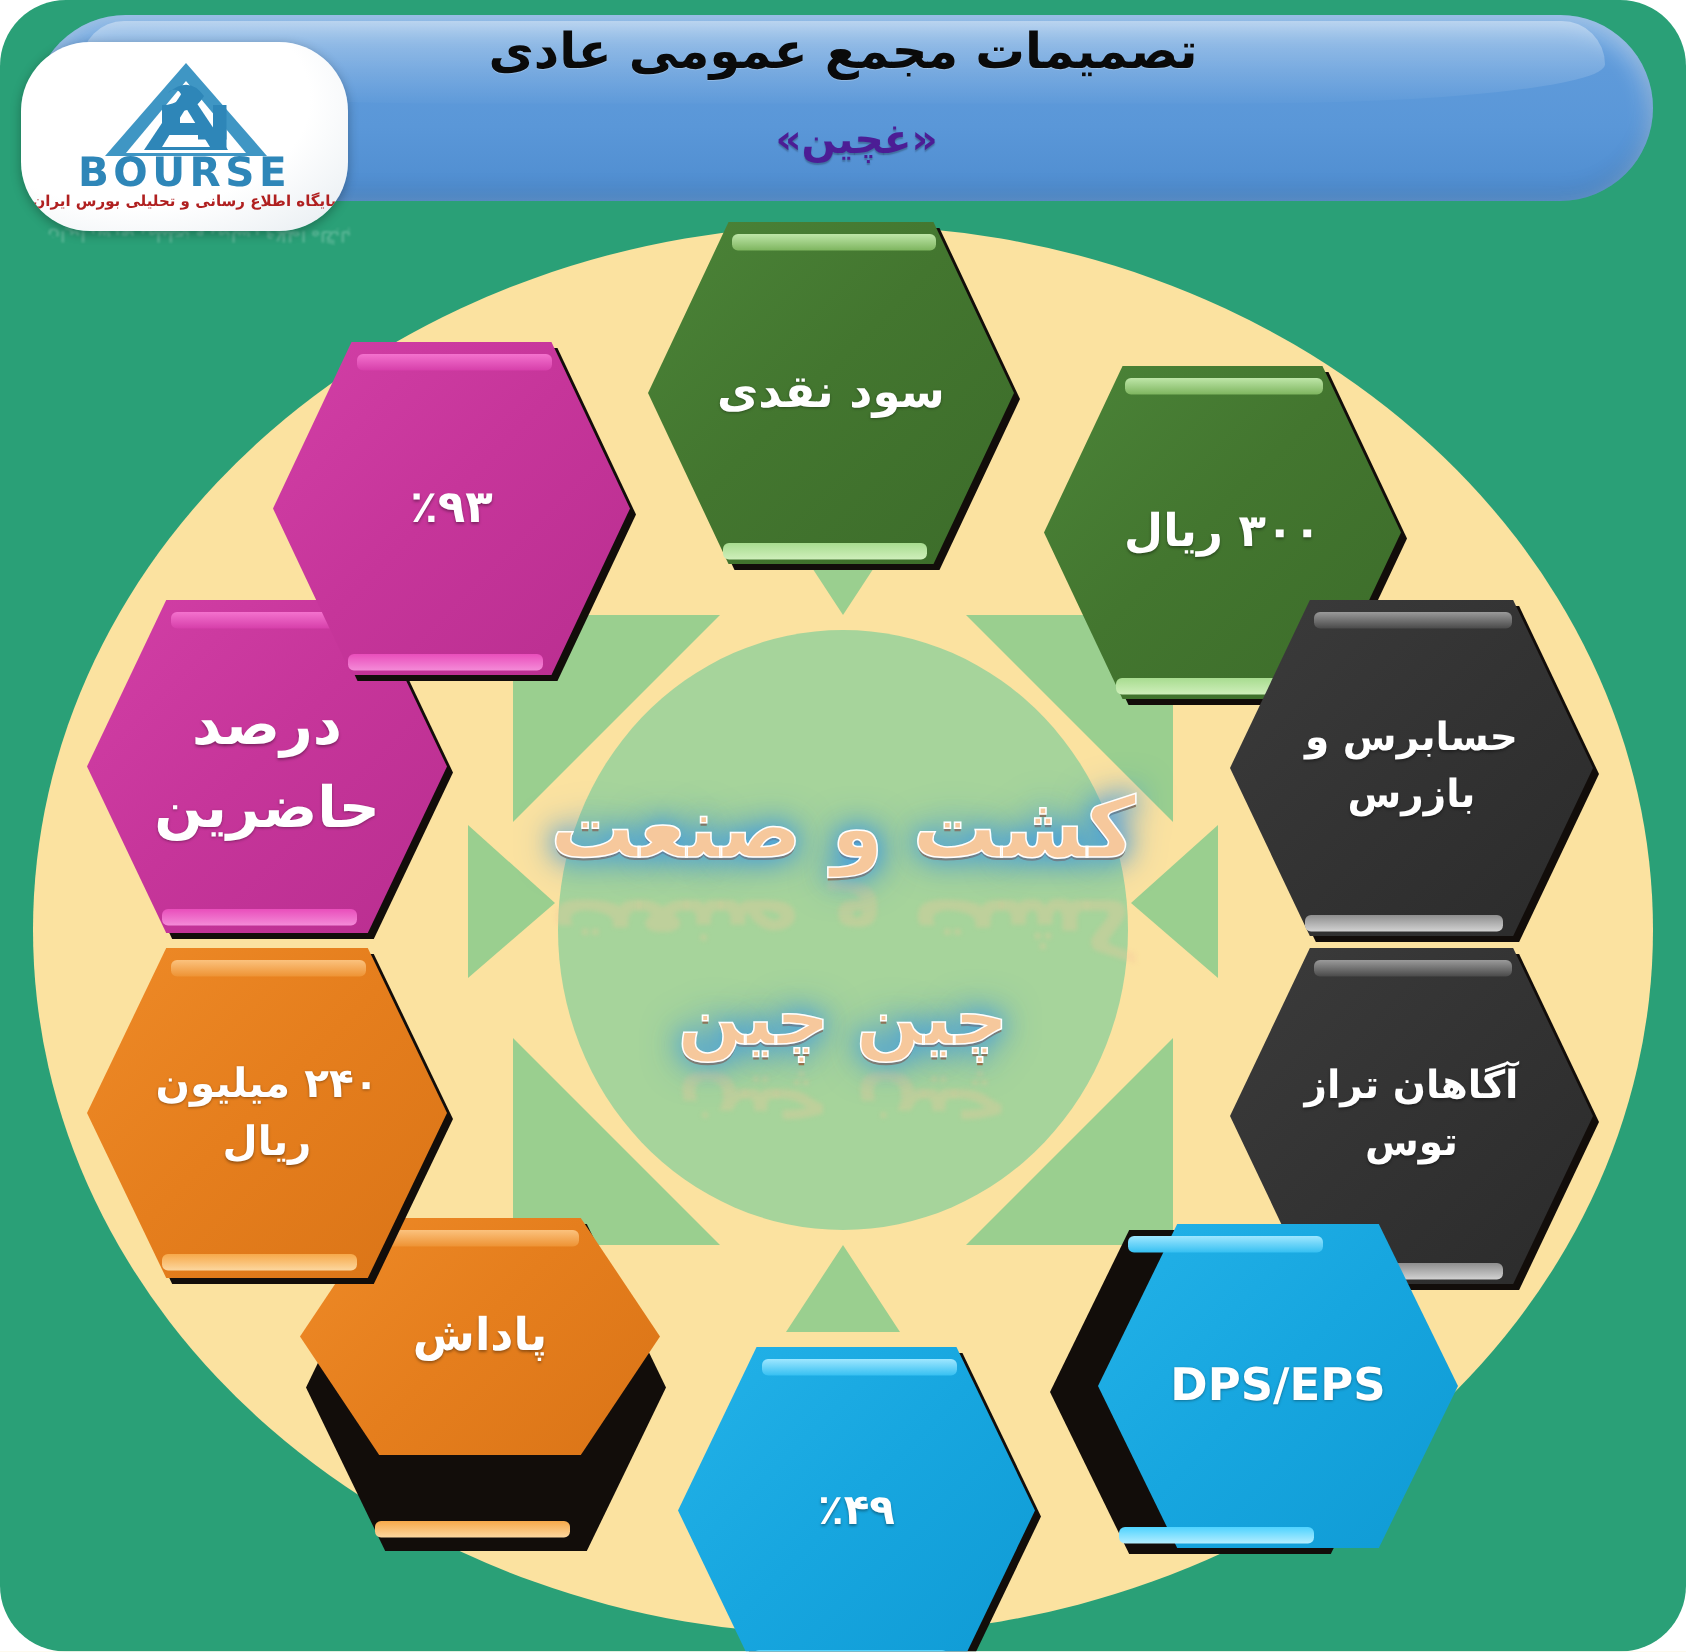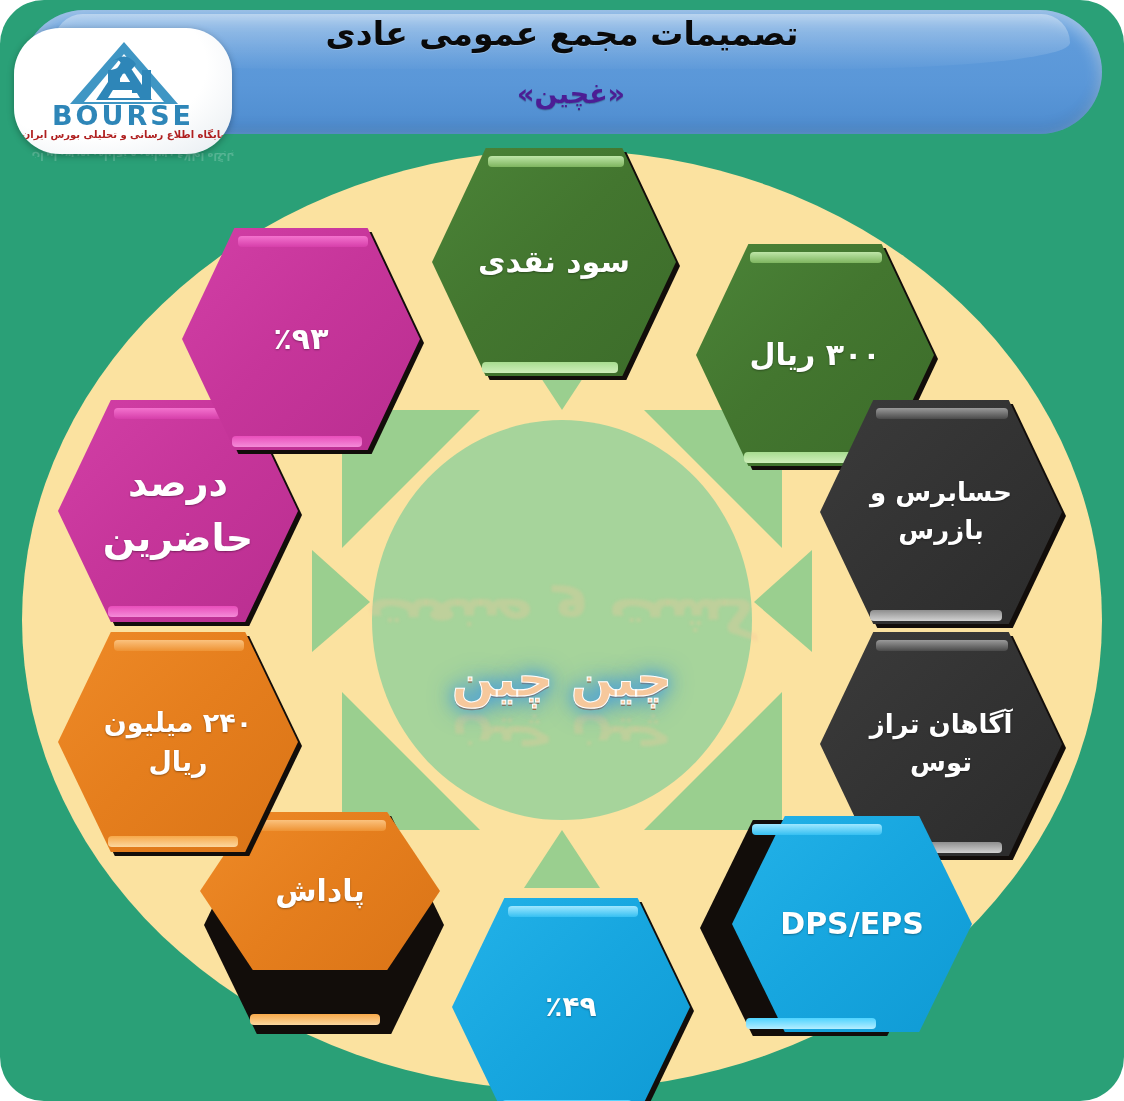--- a/index.html
+++ b/index.html
@@ -239,20 +239,21 @@
 
   <div class="hex-shadow" style="left:186px;top:232px;width:238px;height:222px;"></div>
   <div class="hex c-mag" style="left:182px;top:228px;width:238px;height:222px;font-size:30px;">
     <span>٪۹۳</span>
   </div>
   <div class="bevel bev-mag-t" style="left:238px;top:236px;width:130px;"></div>
   <div class="bevel bev-mag-b" style="left:232px;top:436px;width:130px;"></div>
 
   <div class="ct-ref ctr-1">کشت و صنعت</div>
   <div class="ct-ref ctr-2">چین چین</div>
+  <div class="center-text ct-1">کشت و صنعت</div>
   <div class="center-text ct-2">چین چین</div>
 
   <div class="header-bar">
     <div class="header-gloss"></div>
   </div>
   <div class="header-title">تصمیمات مجمع عمومی عادی</div>
   <div class="header-sub">«غچین»</div>
 
   <div class="logo-reflection">پایگاه اطلاع رسانی و تحلیلی بورس ایران</div>
 

